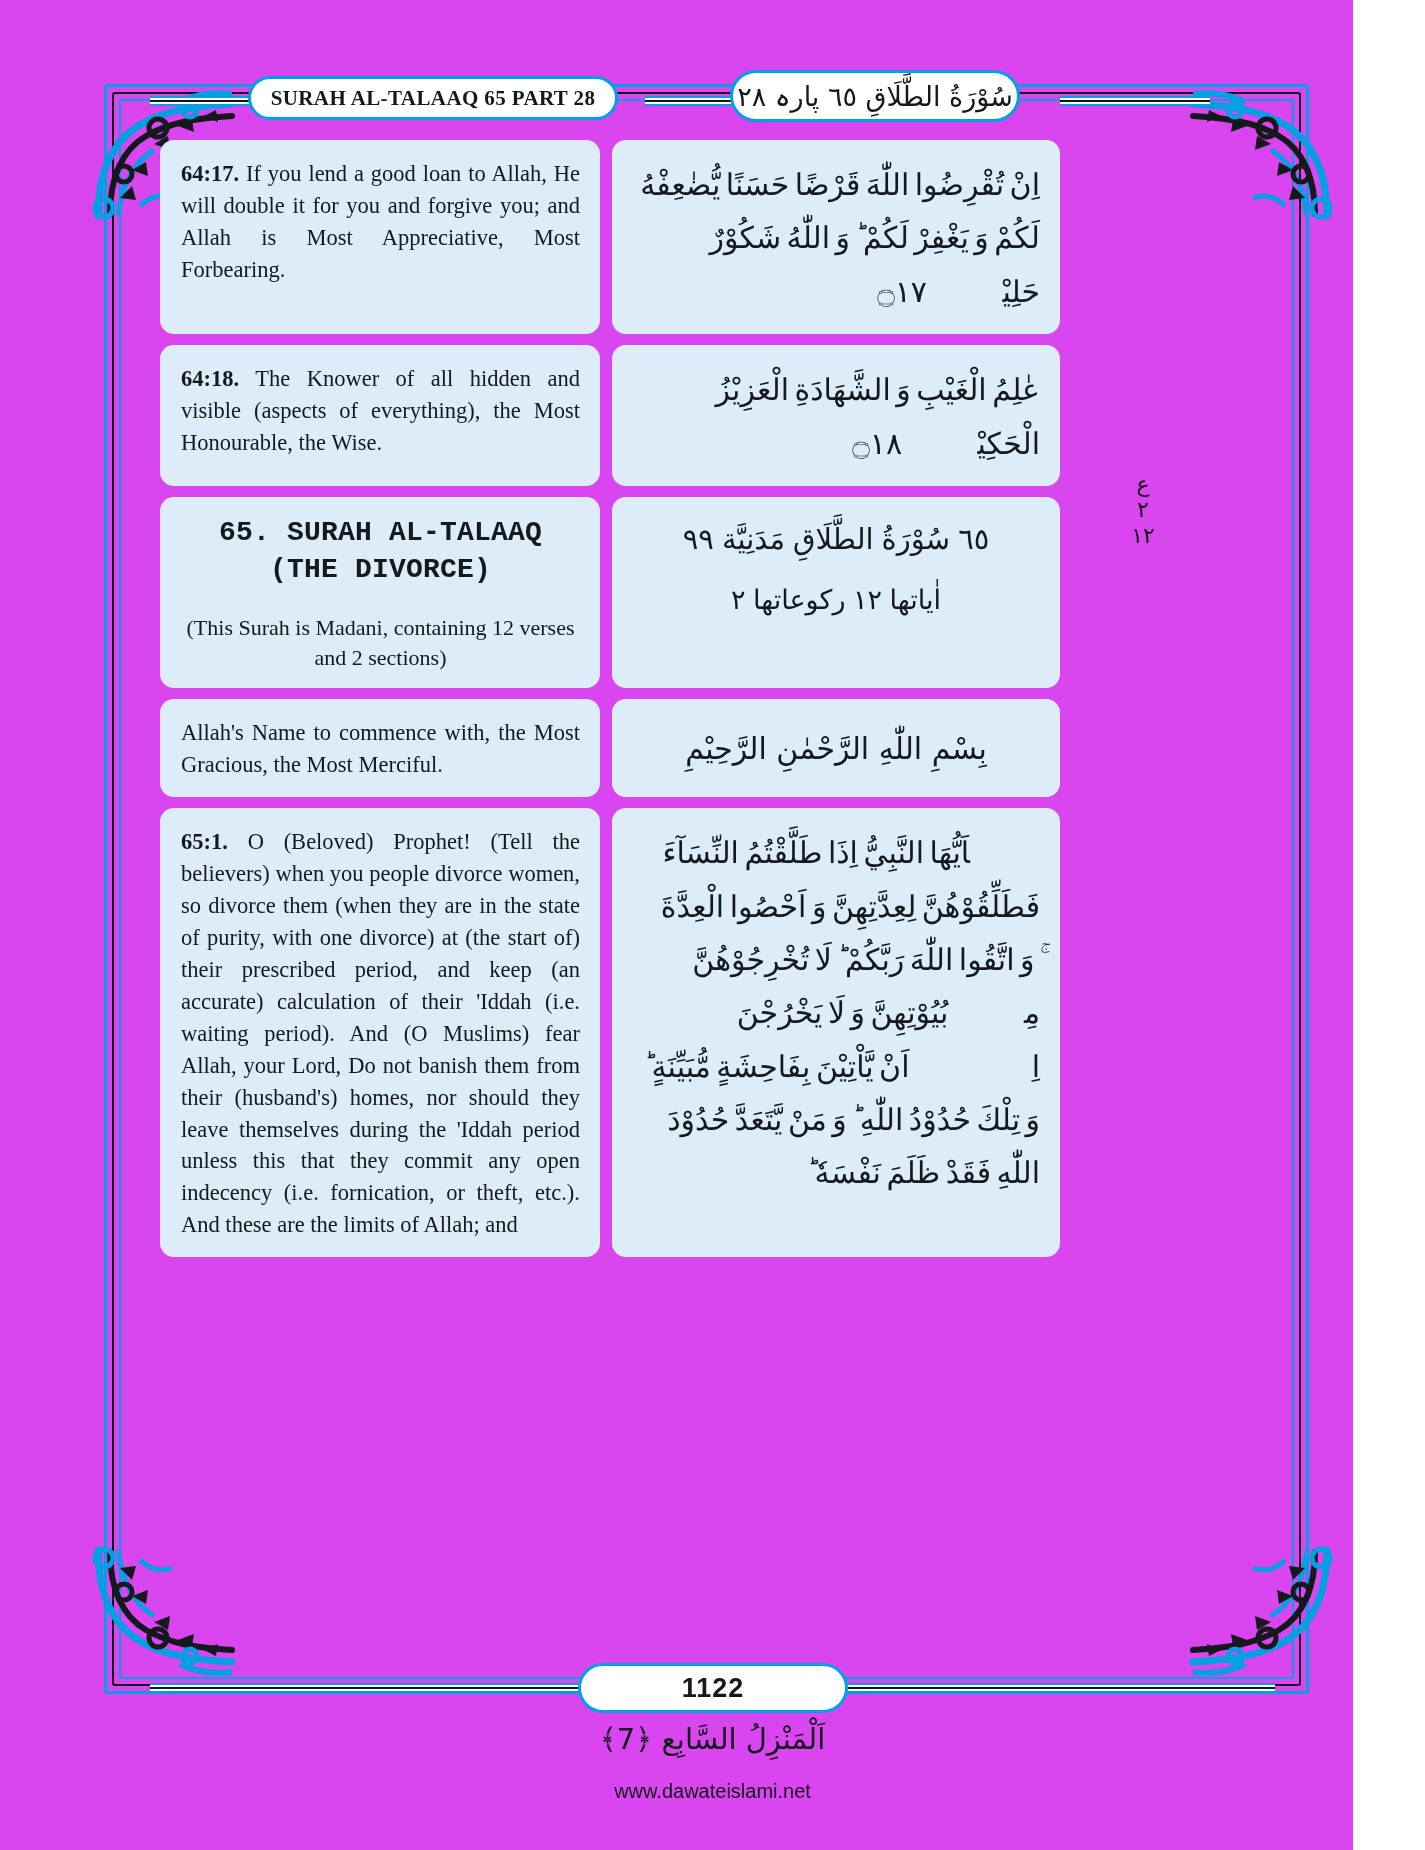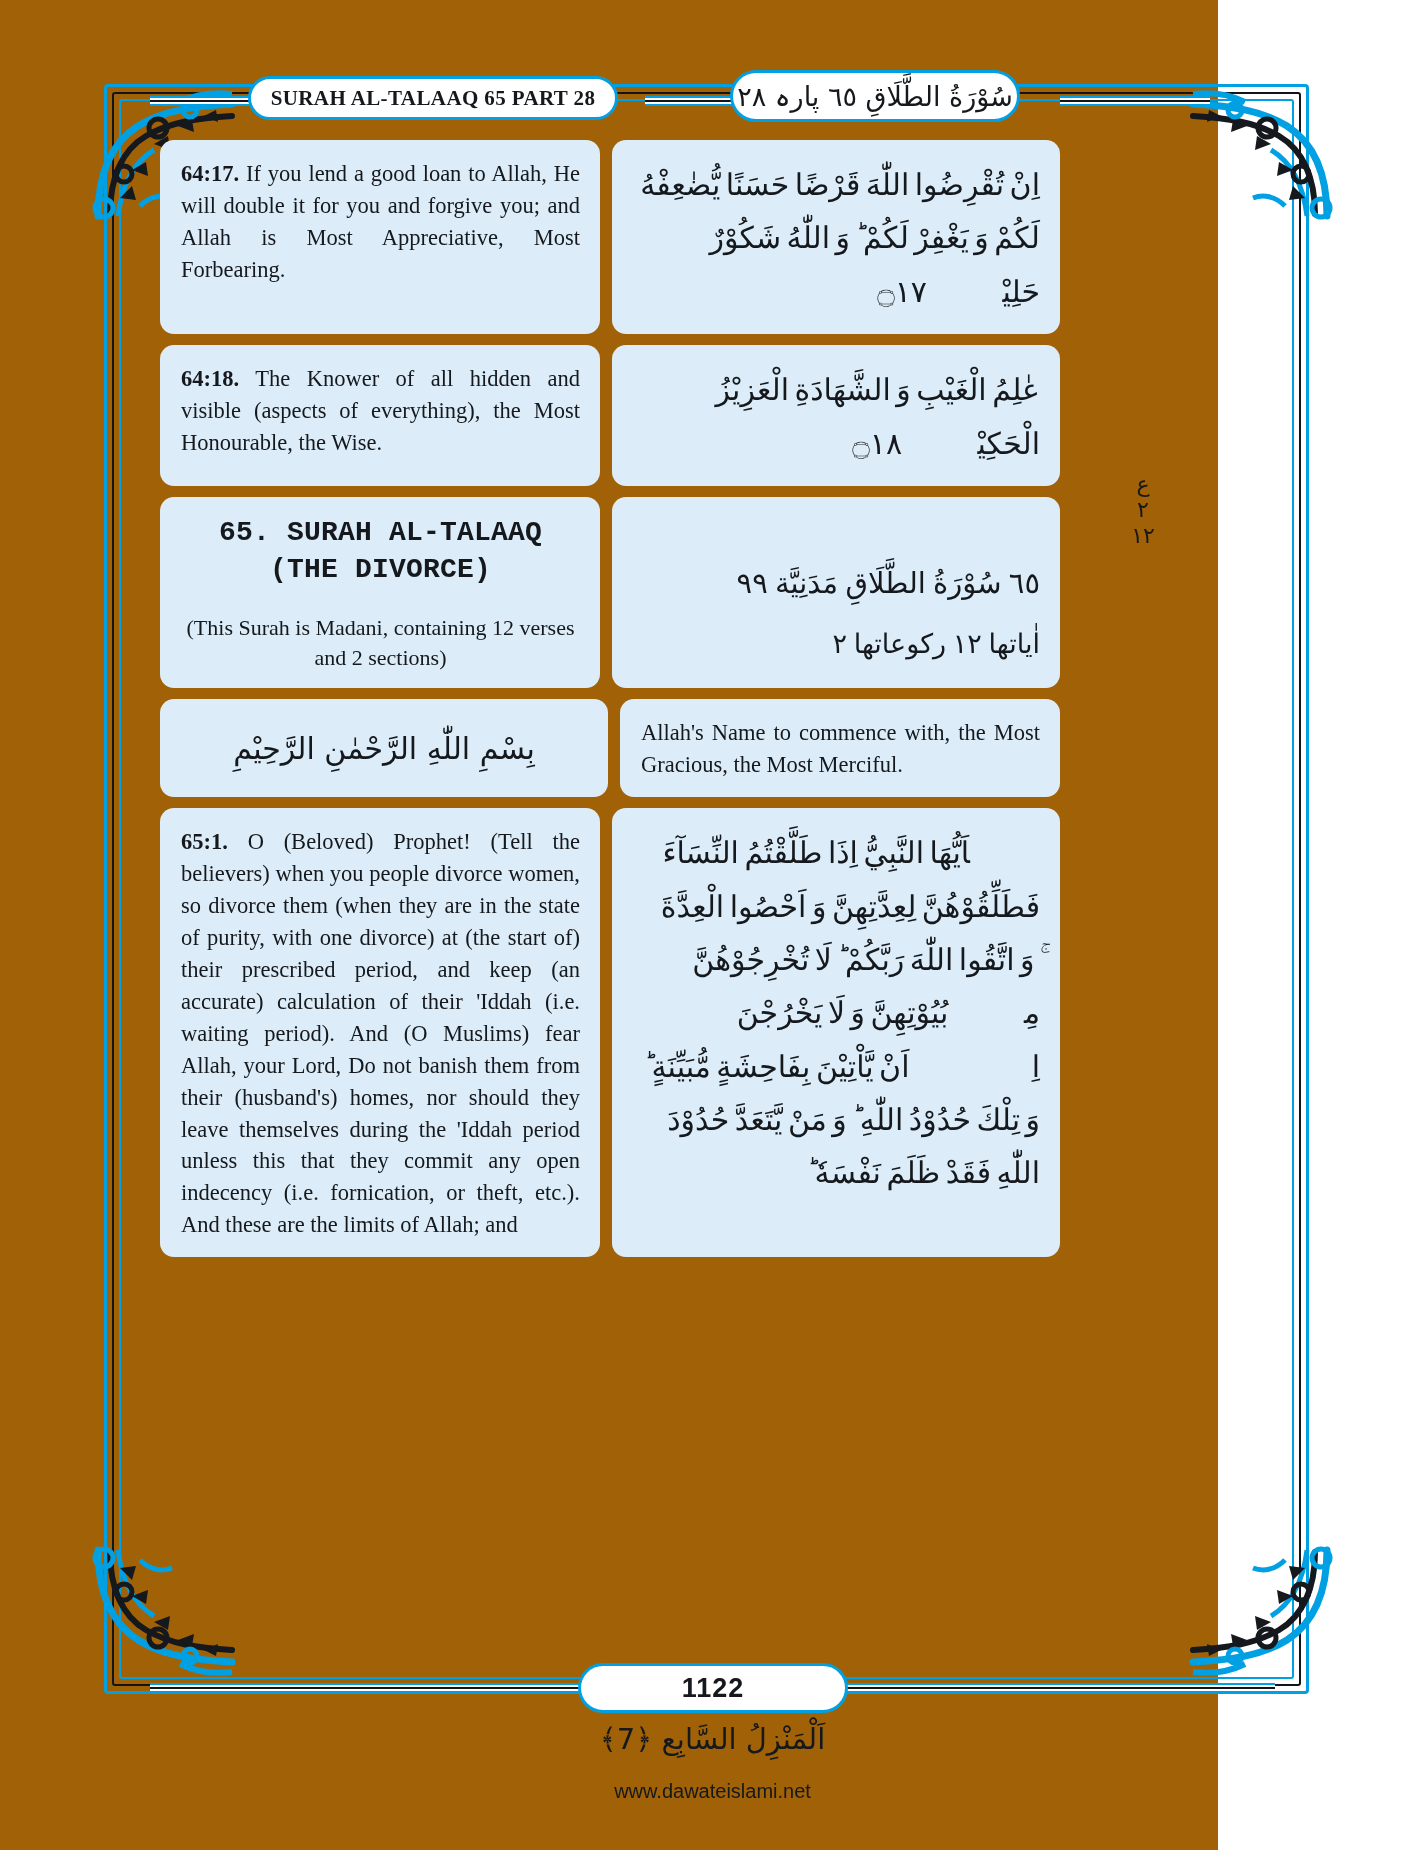--- a/index.html
+++ b/index.html
@@ -7,23 +7,23 @@
   html, body {
     width: 1425px;
     height: 1850px;
     background: #ffffff;
     font-family: "Liberation Serif", "DejaVu Serif", serif;
     overflow: hidden;
   }
 
   #page {
     position: relative;
-    width: 1218px;
+    width: 1353px;
     height: 1850px;
-    background: #a16207;
+    background: #d946ef;
   }
 
   
   .frame-outer {
     position: absolute;
     left: 104px; top: 84px;
     width: 1205px; height: 1610px;
     border: 3px solid #00a0e3;
     border-radius: 4px;
   }
@@ -185,24 +185,23 @@
   }
   .surah-en .subtitle {
     font-family: "Liberation Serif", serif;
     font-size: 22px;
     line-height: 1.35;
     color: #15181c;
     margin-top: 24px;
   }
   .surah-ar {
     direction: rtl;
-    text-align: right;
-    font-family: Liberation Serif, serif;
-    color: #15181c;
-    margin-top: 44px;
+    text-align: center;
+    font-family: Liberation Sans, sans-serif;
+    color: #15181c;
   }
   .surah-ar .line1 {
     font-size: 29px;
     line-height: 1.7;
     white-space: nowrap;
   }
   .surah-ar .line2 {
     font-size: 27px;
     line-height: 1.7;
     margin-top: 14px;
@@ -393,25 +392,25 @@
       </div>
       <div class="cell ar">
         <div class="surah-ar">
           <div class="line1">٦٥ سُوْرَةُ الطَّلَاقِ مَدَنِیَّة ٩٩</div>
           <div class="line2">اٰیاتها ١٢    رکوعاتها ٢</div>
         </div>
       </div>
     </div>
 
     <div class="row">
+      <div class="cell en">
+        <div class="en-text">Allah's Name to commence with, the Most Gracious, the Most Merciful.</div>
+      </div>
       <div class="cell ar">
         <div class="bismillah">بِسْمِ اللّٰهِ الرَّحْمٰنِ الرَّحِيْمِ</div>
-      </div>
-      <div class="cell en">
-        <div class="en-text">Allah's Name to commence with, the Most Gracious, the Most Merciful.</div>
       </div>
     </div>
 
     <div class="row">
       <div class="cell en">
         <div class="en-text"><span class="vnum">65:1.</span><span> O (Beloved) Prophet! (Tell the believers) when you people divorce women, so divorce them (when they are in the state of purity, with one divorce) at (the start of) their prescribed period, and keep (an accurate) calculation of their 'Iddah (i.e. waiting period). And (O Muslims) fear Allah, your Lord, Do not banish them from their (husband's) homes, nor should they leave themselves during the 'Iddah period unless this that they commit any open indecency (i.e. fornication, or theft, etc.). And these are the limits of Allah; and</span></div>
       </div>
       <div class="cell ar">
         <div class="ar-text">يٰۤاَيُّهَا النَّبِيُّ اِذَا طَلَّقْتُمُ النِّسَآءَ فَطَلِّقُوْهُنَّ لِعِدَّتِهِنَّ وَ اَحْصُوا الْعِدَّةَ ۚ وَ اتَّقُوا اللّٰهَ رَبَّكُمْ ؕ لَا تُخْرِجُوْهُنَّ مِنْۢ بُيُوْتِهِنَّ وَ لَا يَخْرُجْنَ اِلَّاۤ اَنْ يَّاْتِيْنَ بِفَاحِشَةٍ مُّبَيِّنَةٍ ؕ وَ تِلْكَ حُدُوْدُ اللّٰهِ ؕ وَ مَنْ يَّتَعَدَّ حُدُوْدَ اللّٰهِ فَقَدْ ظَلَمَ نَفْسَهٗ ؕ</div>
       </div>

